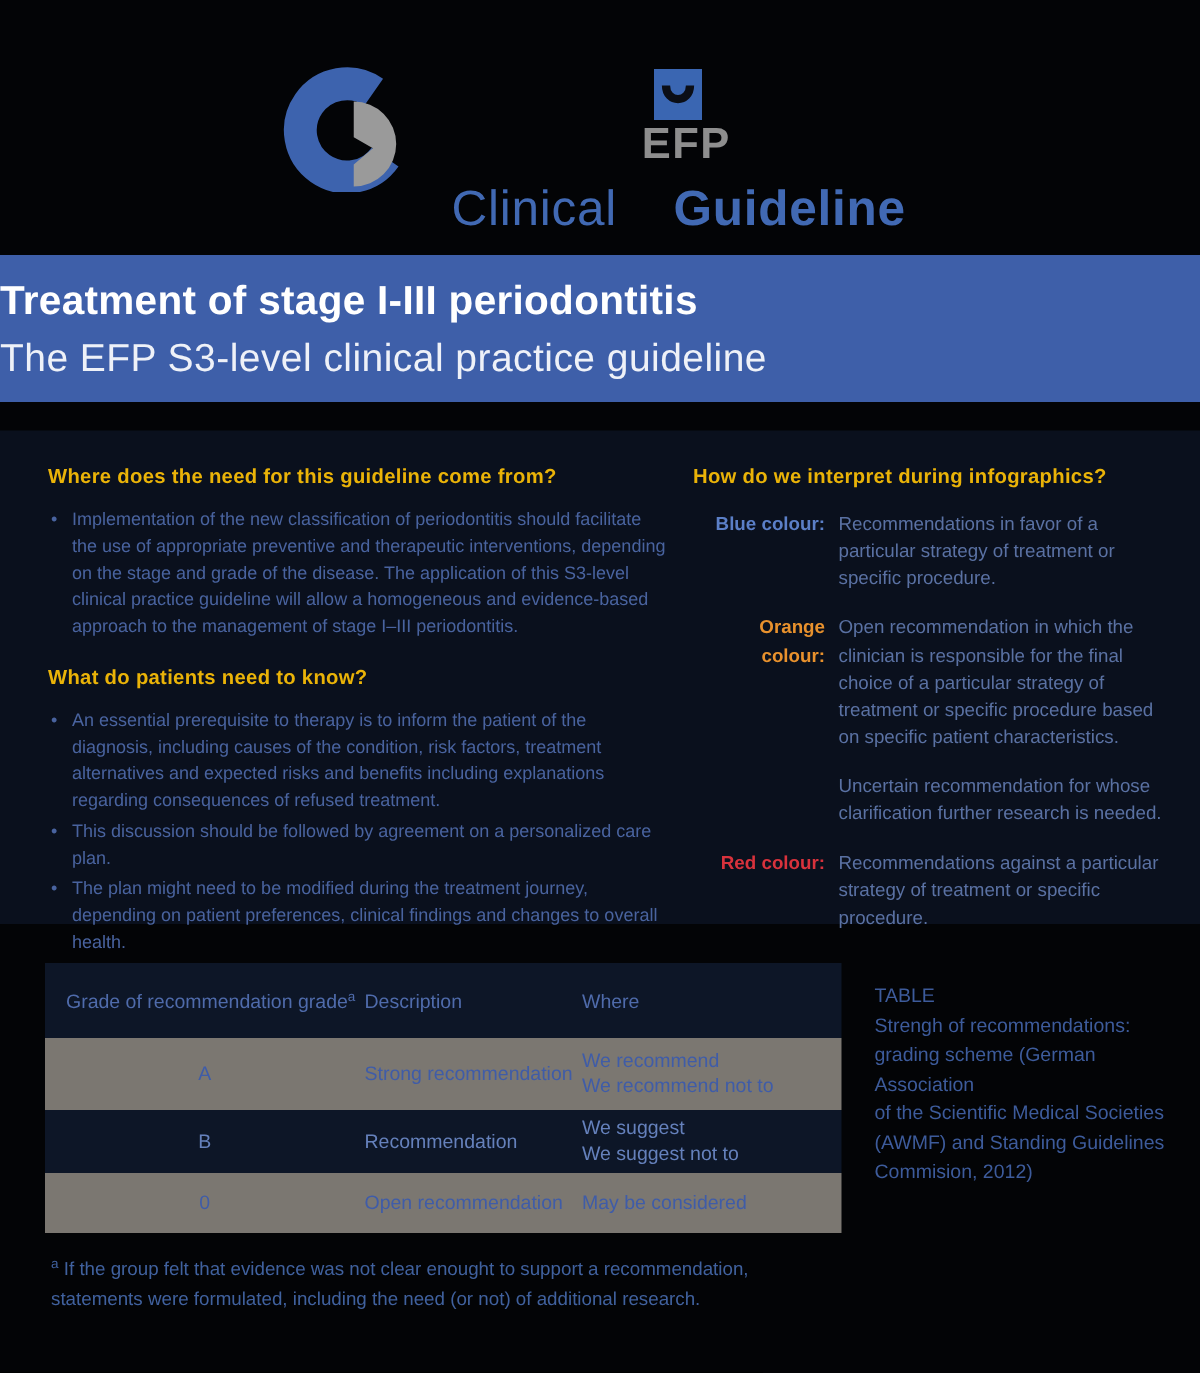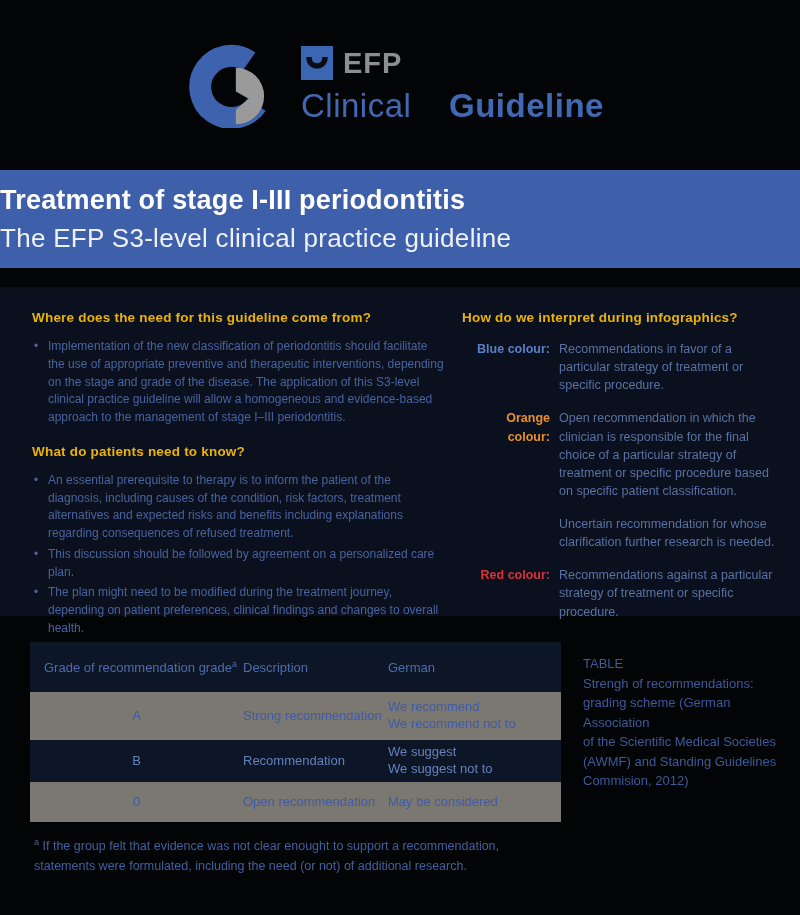--- a/index.html
+++ b/index.html
@@ -7,21 +7,21 @@
   body { font-family: "Liberation Sans", sans-serif; }
   #page {
     position: relative; width: 800px; height: 915px;
     background: #030406; overflow: hidden; margin: 0 auto;
   }
 
   
   #header { position: absolute; top: 0; left: 0; width: 800px; height: 170px; background: #030406; }
   .logo-g { position: absolute; left: 188px; top: 44px; }
   .logo-right { position: absolute; left: 301px; top: 46px; }
-  .logo-row1 { display: flex; align-items: center; }
+  .logo-row1 { display: flex; align-items: center; flex-direction: column; }
   .efp-word { font-size: 29px; font-weight: 700; color: #8e8e8e; margin-left: 10px; letter-spacing: 1px; }
   .logo-row2 { margin-top: 7px; font-size: 33px; color: #4169b3; letter-spacing: 0.5px; }
   .logo-row2 .bold { font-weight: 700; margin-left: 28px; }
 
   
   #banner {
     position: absolute; top: 170px; left: 0; width: 800px; height: 98px;
     background: #3e5fa9; display: flex; flex-direction: column;
     align-items: flex-start; justify-content: center; gap: 7px;
   }
@@ -123,40 +123,40 @@
 
     <div class="col-right">
       <div class="section-heading">How do we interpret during infographics?</div>
       <div class="legend">
         <div class="legend-entry">
           <span class="legend-label" style="color: rgb(91, 127, 199);">Blue colour:</span>
           <span class="legend-text">Recommendations in favor of a particular strategy of treatment or specific procedure.</span>
         </div>
         <div class="legend-entry">
           <span class="legend-label" style="color: rgb(232, 145, 45);">Orange colour:</span>
-          <span class="legend-text">Open recommendation in which the clinician is responsible for the final choice of a particular strategy of treatment or specific procedure based on specific patient classification.</span>
+          <span class="legend-text">Open recommendation in which the clinician is responsible for the final choice of a particular strategy of treatment or specific procedure based on specific patient characteristics.</span>
         </div>
         <div class="legend-entry">
           <span class="legend-label"></span>
           <span class="legend-text">Uncertain recommendation for whose clarification further research is needed.</span>
         </div>
         <div class="legend-entry">
           <span class="legend-label" style="color: rgb(216, 50, 60);">Red colour:</span>
           <span class="legend-text">Recommendations against a particular strategy of treatment or specific procedure.</span>
         </div>
       </div>
     </div>
 
   </div>
 
   <div id="grade-table">
     <div class="t-row t-header">
       <div class="c1"><span>Grade of recommendation grade</span><sup>a</sup></div>
       <div class="c2">Description</div>
-      <div class="c3">German</div>
+      <div class="c3">Where</div>
     </div>
     <div class="t-row row-a row-gray">
       <div class="cell c1">A</div>
       <div class="cell c2">Strong recommendation</div>
       <div class="cell c3">We recommend
 We recommend not to</div>
     </div>
     <div class="t-row row-b">
       <div class="cell c1">B</div>
       <div class="cell c2">Recommendation</div>

